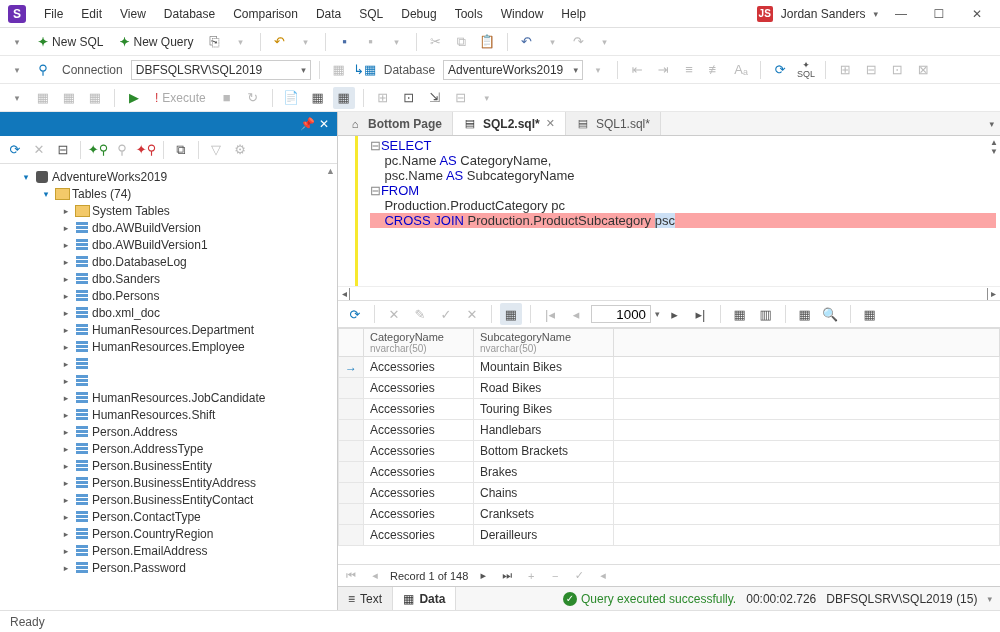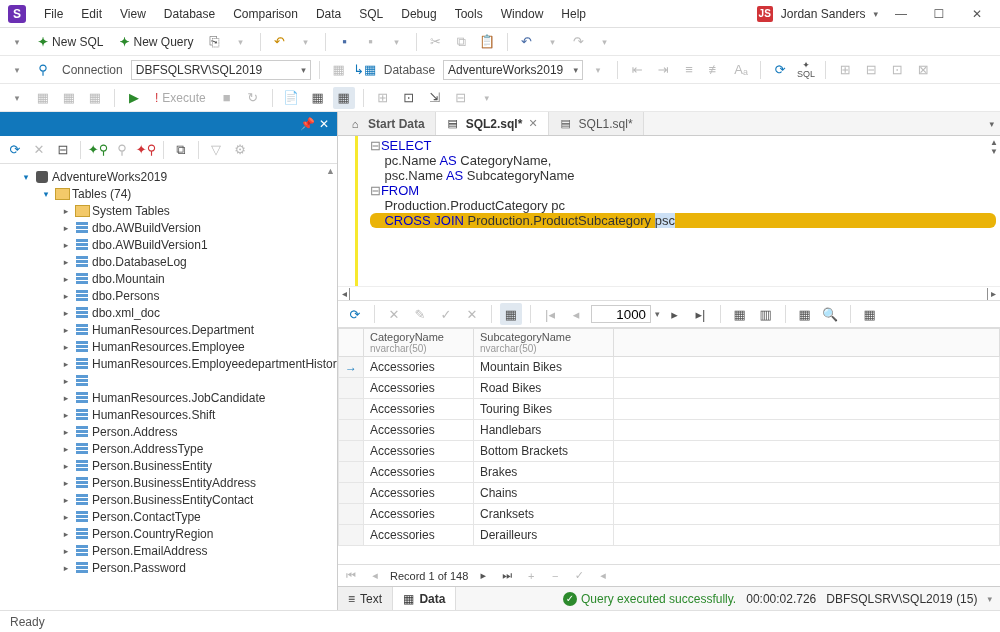--- a/index.html
+++ b/index.html
@@ -48,21 +48,21 @@
 .tab { display: flex; align-items: center; padding: 0 10px; gap: 6px; border-right: 1px solid #ddd; background: #fff; font-size: 12px; }
 .tab.inactive { background: #f0f0f0; color: #555; }
 .tab .close { color: #888; font-size: 11px; }
 .tab-icon { width: 14px; height: 14px; display: inline-flex; align-items: center; justify-content: center; font-size: 11px; }
 
 .editor { height: 150px; display: flex; font-family: Consolas, monospace; font-size: 13px; background: #fff; position: relative; }
 .editor-gutter { width: 20px; background: #fff; border-right: 3px solid #f7e92e; }
 .editor-gutter2 { width: 8px; background: #fff; }
 .editor-code { flex: 1; padding: 2px 4px; line-height: 15px; white-space: pre; }
 .kw { color: #0000cc; }
-.hl-line { background: #eab308; display: inline-block; width: 100%; border-radius: 6px; }
+.hl-line { background: #fca5a5; display: inline-block; width: 100%; }
 .editor-updown { position: absolute; right: 2px; top: 2px; display:flex; flex-direction: column; font-size: 8px; color: #666; gap: 0; }
 .editor-handles { height: 14px; display: flex; justify-content: space-between; padding: 0 4px; color: #666; font-size: 10px; border-top: 1px solid #eee; align-items: center;}
 
 .results-tb { height: 28px; display: flex; align-items: center; padding: 0 6px; gap: 4px; border-top: 1px solid #ddd; border-bottom: 1px solid #ddd; }
 .page-input { width: 60px; height: 18px; border: 1px solid #ccc; text-align: right; padding: 0 4px; }
 
 .grid { flex: 1; overflow: auto; font-size: 12px; }
 .grid table { border-collapse: collapse; width: 100%; }
 .grid th { text-align: left; font-weight: normal; background: #fafafa; border: 1px solid #ddd; padding: 2px 6px; font-size: 11px; color: #555; }
 .grid th .sub { color: #999; font-size: 10px; }
@@ -273,21 +273,21 @@
           </div>
           <div class="tree-item" style="padding-left: 60px;">
             <span class="tree-arrow">▸</span>
             <span class="tree-icon table-icon">
               <svg viewBox="0 0 12 11">
                 <rect x="0" y="0" width="12" height="3" fill="#5b9bd5"></rect>
                 <rect x="0" y="4" width="12" height="3" fill="#5b9bd5"></rect>
                 <rect x="0" y="8" width="12" height="3" fill="#5b9bd5"></rect>
               </svg>
             </span>
-            <span>dbo.Mountain</span>
+            <span>dbo.Sanders</span>
           </div>
           <div class="tree-item" style="padding-left: 60px;">
             <span class="tree-arrow">▸</span>
             <span class="tree-icon table-icon">
               <svg viewBox="0 0 12 11">
                 <rect x="0" y="0" width="12" height="3" fill="#5b9bd5"></rect>
                 <rect x="0" y="4" width="12" height="3" fill="#5b9bd5"></rect>
                 <rect x="0" y="8" width="12" height="3" fill="#5b9bd5"></rect>
               </svg>
             </span>
@@ -328,21 +328,20 @@
           </div>
           <div class="tree-item" style="padding-left: 60px;">
             <span class="tree-arrow">▸</span>
             <span class="tree-icon table-icon">
               <svg viewBox="0 0 12 11">
                 <rect x="0" y="0" width="12" height="3" fill="#5b9bd5"></rect>
                 <rect x="0" y="4" width="12" height="3" fill="#5b9bd5"></rect>
                 <rect x="0" y="8" width="12" height="3" fill="#5b9bd5"></rect>
               </svg>
             </span>
-            <span>HumanResources.EmployeedepartmentHistor</span>
           </div>
           <div class="tree-item" style="padding-left: 60px;">
             <span class="tree-arrow">▸</span>
             <span class="tree-icon table-icon">
               <svg viewBox="0 0 12 11">
                 <rect x="0" y="0" width="12" height="3" fill="#5b9bd5"></rect>
                 <rect x="0" y="4" width="12" height="3" fill="#5b9bd5"></rect>
                 <rect x="0" y="8" width="12" height="3" fill="#5b9bd5"></rect>
               </svg>
             </span>
@@ -469,21 +468,21 @@
             <span>Person.Password</span>
           </div>
         </div>
     </div>
   </div>
 
   <div class="right">
     <div class="tabs">
       <div class="tab inactive">
           <span class="tab-icon">⌂</span>
-          <span style="font-weight:600">Start Data</span>
+          <span style="font-weight:600">Bottom Page</span>
         </div>
       <div class="tab">
           <span class="tab-icon">▤</span>
           <span style="font-weight:600">SQL2.sql*</span>
           <span class="close">✕</span>
         </div>
       <div class="tab inactive">
           <span class="tab-icon">▤</span>
           <span>SQL1.sql*</span>
         </div>

